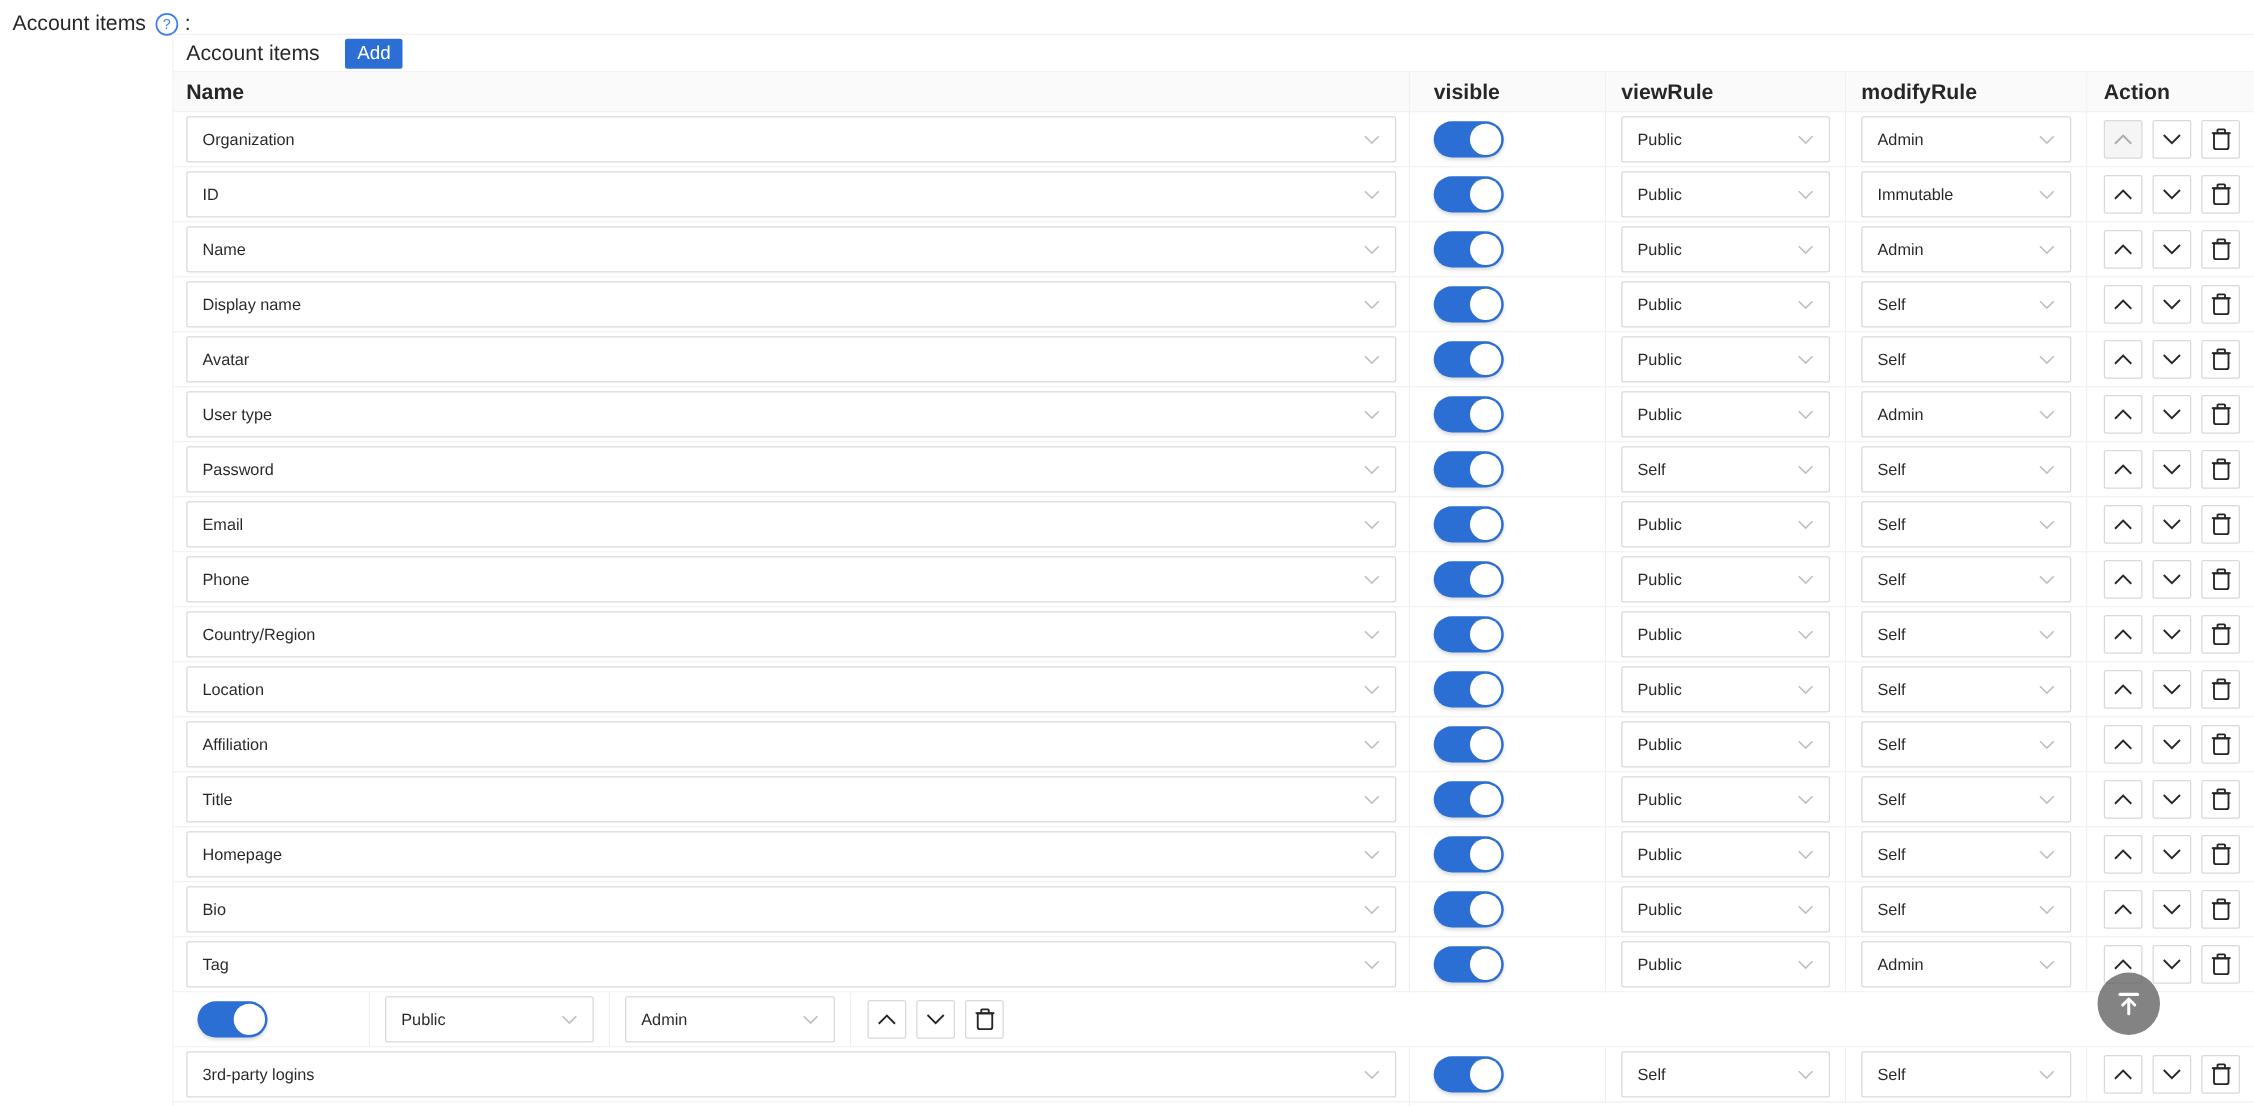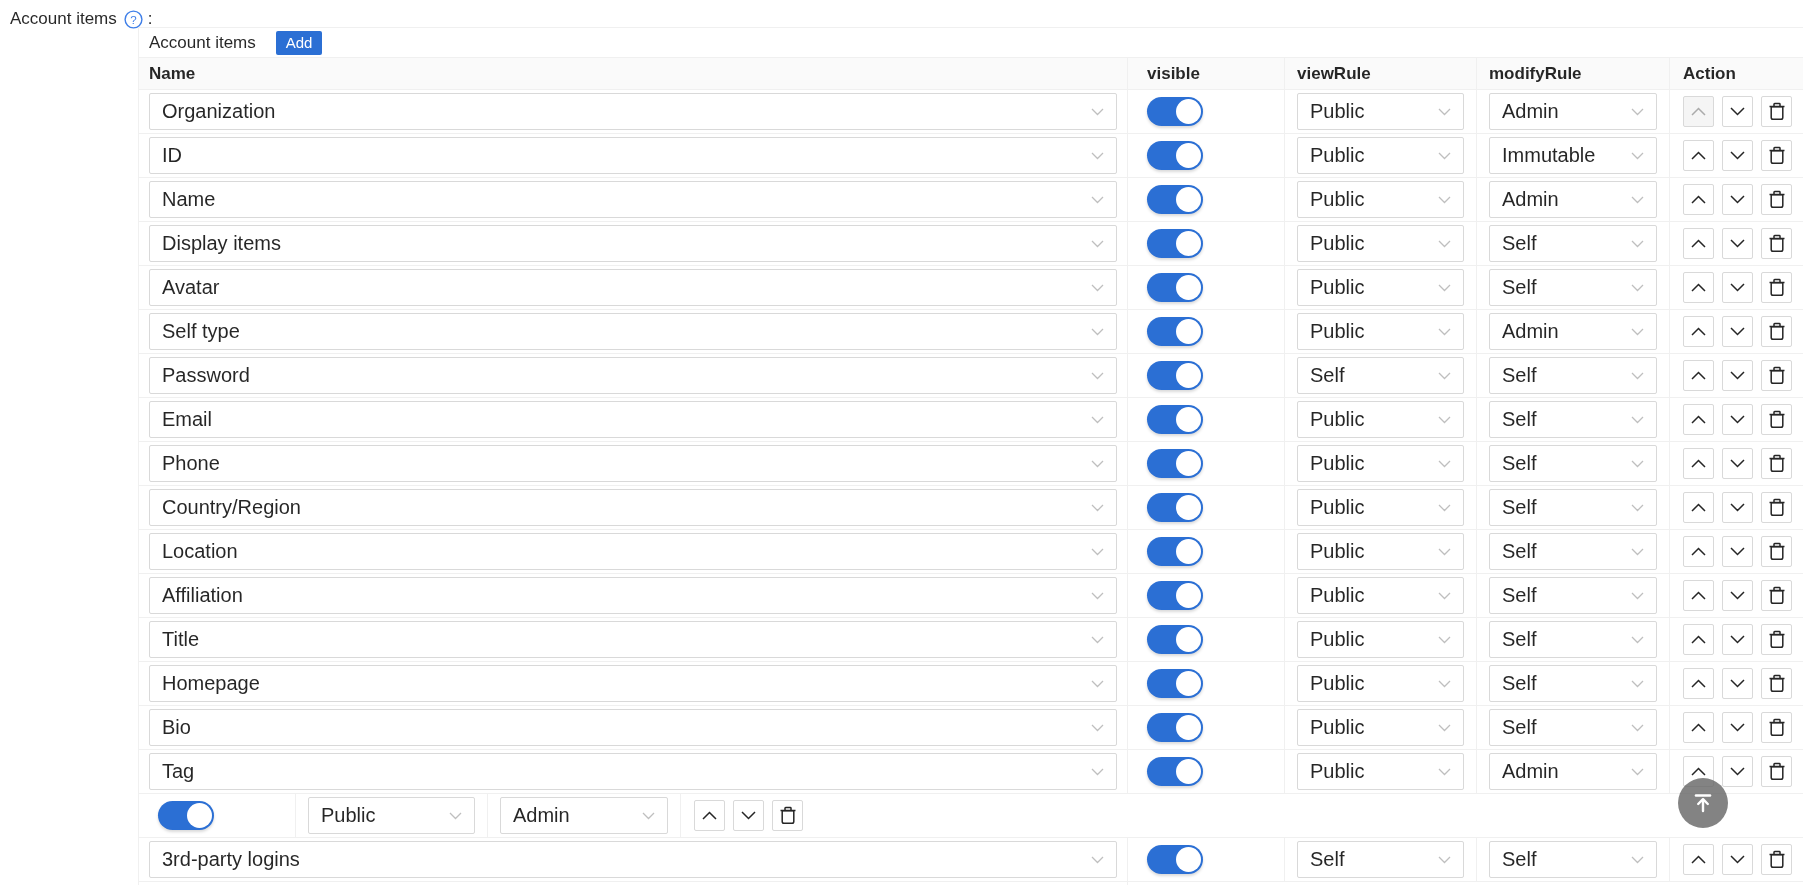--- a/index.html
+++ b/index.html
@@ -33,21 +33,21 @@
   .cell.c-view   { width:192px; padding:0 12px;text-align:right; }
   .cell.c-modify { width:193px; padding:0 12px; }
   .cell.c-action { flex:1 1 auto; padding:0 0 0 13px; border-right:none; }
 
   .thead .cell { height:32px; background:#fafafa; font-weight:bold; font-size:17px; }
   .trow  .cell { height:44px; background:#fff; }
 
   
   .select { height:37px; width:100%; background:#fff; border:1px solid #d9d9d9;
     border-radius:2px; display:flex; align-items:center; justify-content:space-between;
-    padding:0 12px; font-size:20px; cursor:pointer; }
+    padding:0 12px; font-size:13px; cursor:pointer; }
   .select .sel-arrow { flex:0 0 auto; margin-left:8px; display:flex; }
 
   
   .switch { position:relative; width:56px; height:29px; border-radius:15px;
     background:var(--accent,#2b6fd4); cursor:pointer;
     box-shadow:0 2px 3px rgba(0,0,0,0.15); }
   .switch .knob { position:absolute; top:2px; right:2px; width:25px; height:25px;
     border-radius:50%; background:#fff; }
 
   
@@ -264,21 +264,21 @@
           <path d="M6 4.2 V2.2 Q6 1.5 6.7 1.5 H11.3 Q12 1.5 12 2.2 V4.2" stroke="#262626" stroke-width="1.5" fill="none"></path>
           <path d="M3.2 4.8 H14.8 V15.5 Q14.8 17.3 13 17.3 H5 Q3.2 17.3 3.2 15.5 Z" stroke="#262626" stroke-width="1.5" fill="none" stroke-linejoin="round"></path>
         </svg>
       </button>
     </div>
   </div>
 
   <div class="trow">
     <div class="cell c-name">
       <div class="select">
-        <span class="sel-text">Display items</span>
+        <span class="sel-text">Display name</span>
         <span class="sel-arrow">
           <svg width="13" height="8" viewBox="0 0 13 8">
             <path d="M1 1 L6.5 6.5 L12 1" stroke="#bfbfbf" stroke-width="1.3" fill="none"></path>
           </svg>
         </span>
       </div>
     </div>
     <div class="cell c-visible">
       <div class="switch">
             <span class="knob"></span>
@@ -378,21 +378,21 @@
           <path d="M6 4.2 V2.2 Q6 1.5 6.7 1.5 H11.3 Q12 1.5 12 2.2 V4.2" stroke="#262626" stroke-width="1.5" fill="none"></path>
           <path d="M3.2 4.8 H14.8 V15.5 Q14.8 17.3 13 17.3 H5 Q3.2 17.3 3.2 15.5 Z" stroke="#262626" stroke-width="1.5" fill="none" stroke-linejoin="round"></path>
         </svg>
       </button>
     </div>
   </div>
 
   <div class="trow">
     <div class="cell c-name">
       <div class="select">
-        <span class="sel-text">Self type</span>
+        <span class="sel-text">User type</span>
         <span class="sel-arrow">
           <svg width="13" height="8" viewBox="0 0 13 8">
             <path d="M1 1 L6.5 6.5 L12 1" stroke="#bfbfbf" stroke-width="1.3" fill="none"></path>
           </svg>
         </span>
       </div>
     </div>
     <div class="cell c-visible">
       <div class="switch">
             <span class="knob"></span>

